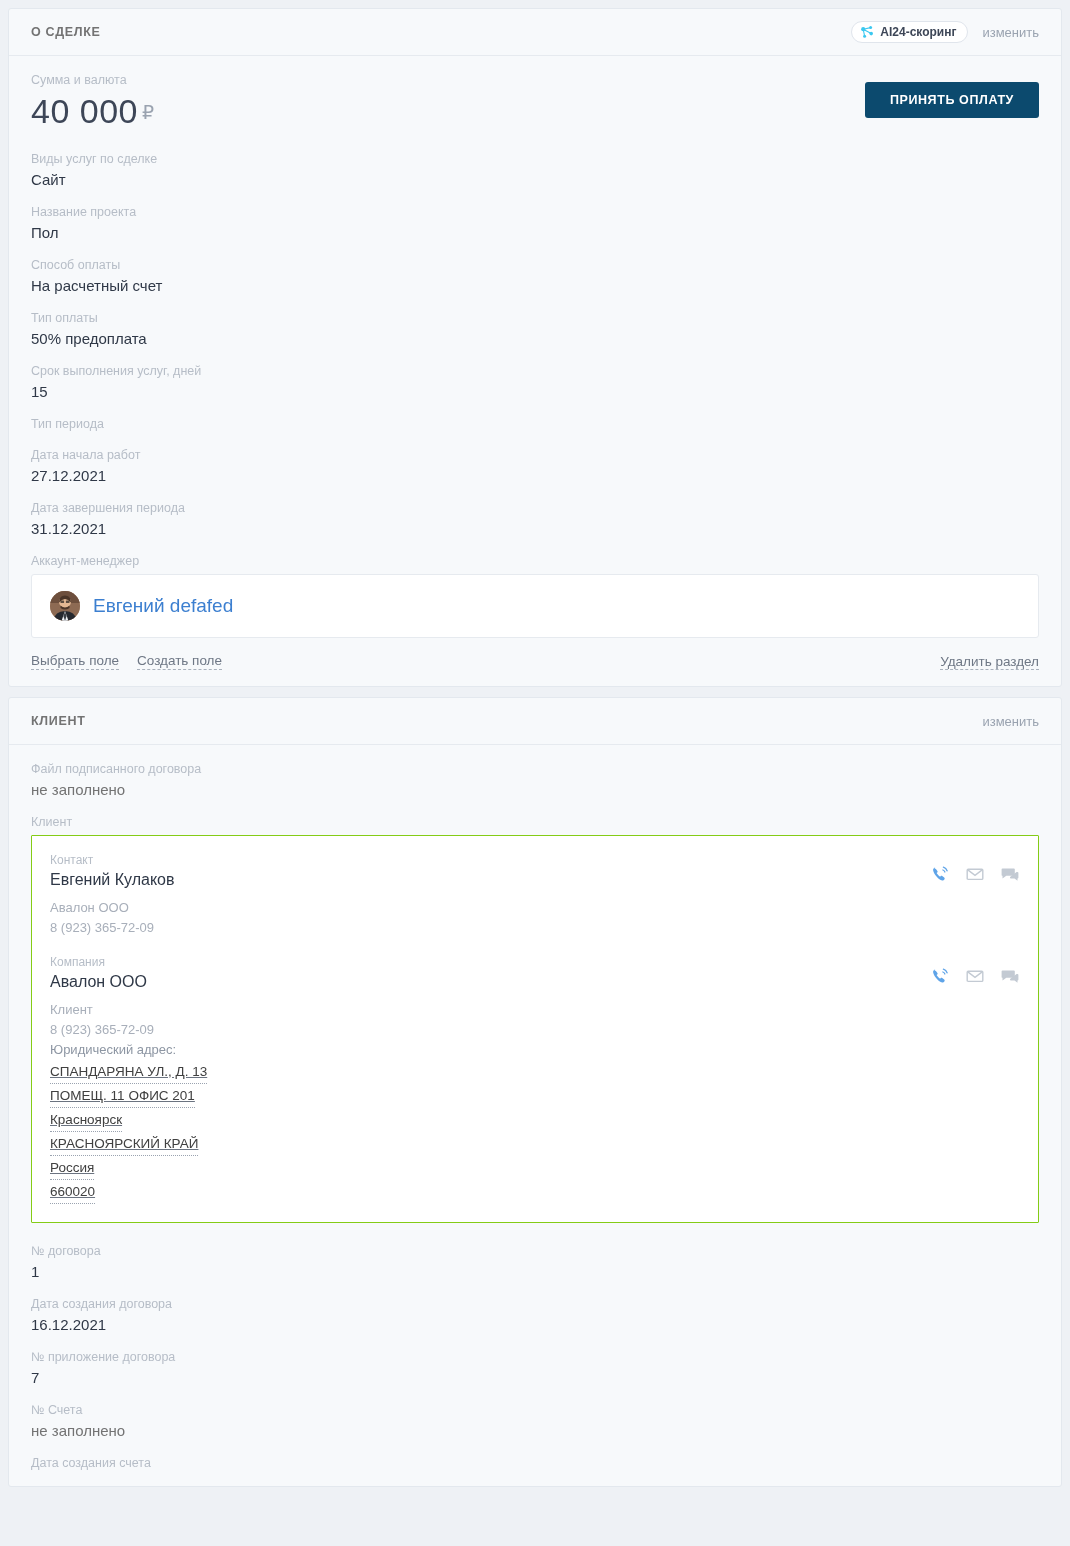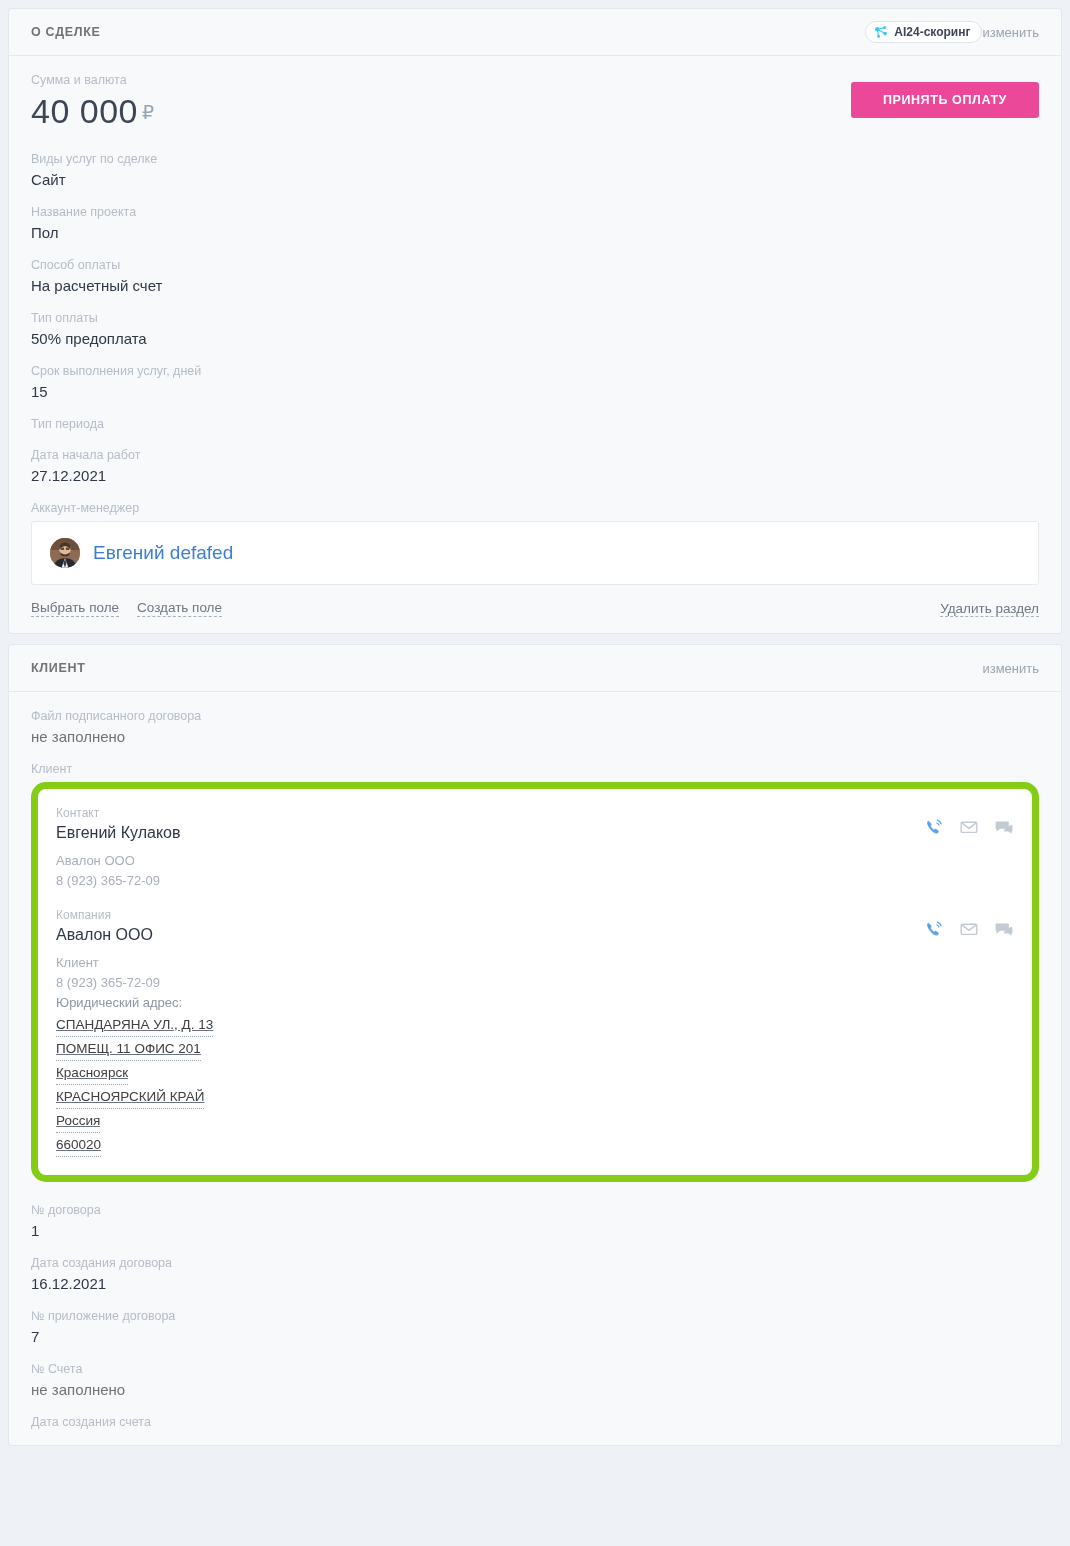--- a/index.html
+++ b/index.html
@@ -40,20 +40,21 @@
     font-weight: bold;
     letter-spacing: 0.7px;
     color: #737373;
     text-transform: uppercase;
   }
 
   .head-right {
     margin-left: auto;
     display: flex;
     align-items: center;
+    gap: 14px;
     text-align: right;
   }
 
   .ai-badge {
     display: inline-flex;
     align-items: center;
     gap: 6px;
     border: 1px solid #e0e5ec;
     background: #ffffff;
     border-radius: 14px;
@@ -109,29 +110,29 @@
   }
   .amount .cur {
     font-size: 19px;
     color: #9aa3b0;
     margin-left: 4px;
     vertical-align: 4px;
   }
 
   .pay-button {
     margin-top: 10px;
-    background: #ec4899;
+    background: #0c4a6e;
     color: #ffffff;
     border: none;
     border-radius: 3px;
     font-family: inherit;
     font-size: 12.5px;
     font-weight: bold;
     letter-spacing: 0.6px;
-    padding: 11px 32px;
+    padding: 11px 25px;
     cursor: pointer;
     white-space: nowrap;
     margin-left: 28px;
   }
 
   
   .box {
     background: #ffffff;
     border: 1px solid #e6eaef;
     border-radius: 3px;
@@ -153,22 +154,22 @@
   .avatar svg { display: block; }
   .manager-name {
     font-size: 19px;
     color: #3c7fd0;
     cursor: pointer;
   }
 
   
   .client-box {
     background: #ffffff;
-    border: 7px solid #84cc16;
-    border-radius: 15px;
+    border: 1px solid #84cc16;
+    border-radius: 1px;
     padding: 16px 18px 18px 18px;
   }
   .entity { display: flex; align-items: flex-start; }
   .entity-main { flex: 1 1 auto; min-width: 0; }
   .entity-icons {
     display: flex;
     align-items: center;
     gap: 15px;
     padding-top: 12px;
     flex: 0 0 auto;
@@ -269,20 +270,24 @@
         <div class="field">
           <div class="f-label">Срок выполнения услуг, дней</div>
           <div class="f-value">15</div>
         </div>
         <div class="field">
           <div class="f-label">Тип периода</div>
         </div>
         <div class="field">
           <div class="f-label">Дата начала работ</div>
           <div class="f-value">27.12.2021</div>
+        </div>
+        <div class="field">
+          <div class="f-label">Дата завершения периода</div>
+          <div class="f-value">31.12.2021</div>
         </div>
       </div>
 
       <div class="f-label">Аккаунт-менеджер</div>
       <div class="box" style="margin-top:4px">
         <div class="manager-row">
           <div class="avatar">
             <svg width="30" height="30" viewBox="0 0 30 30">
               <rect width="30" height="30" fill="#8d6a53"></rect>
               <rect x="0" y="0" width="30" height="12" fill="#6d4f3d"></rect>

